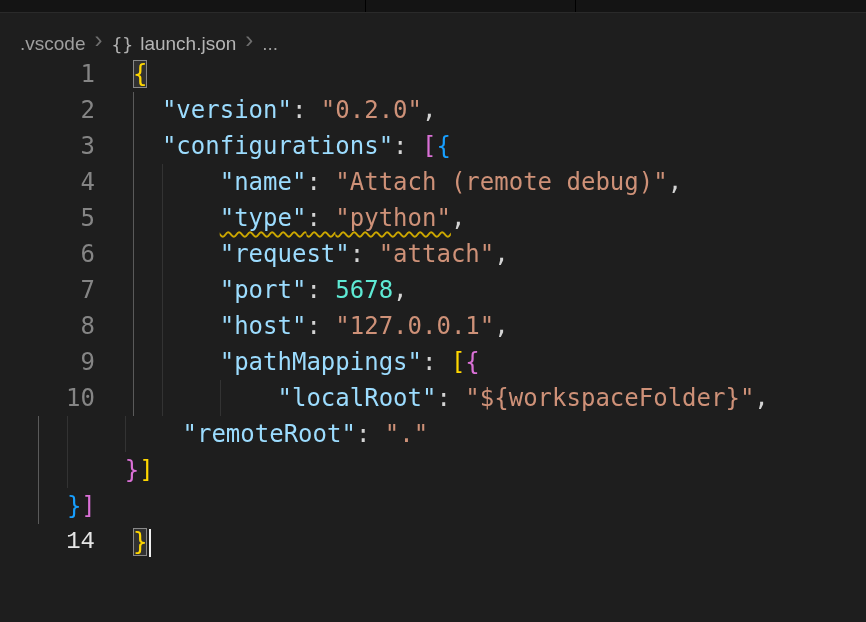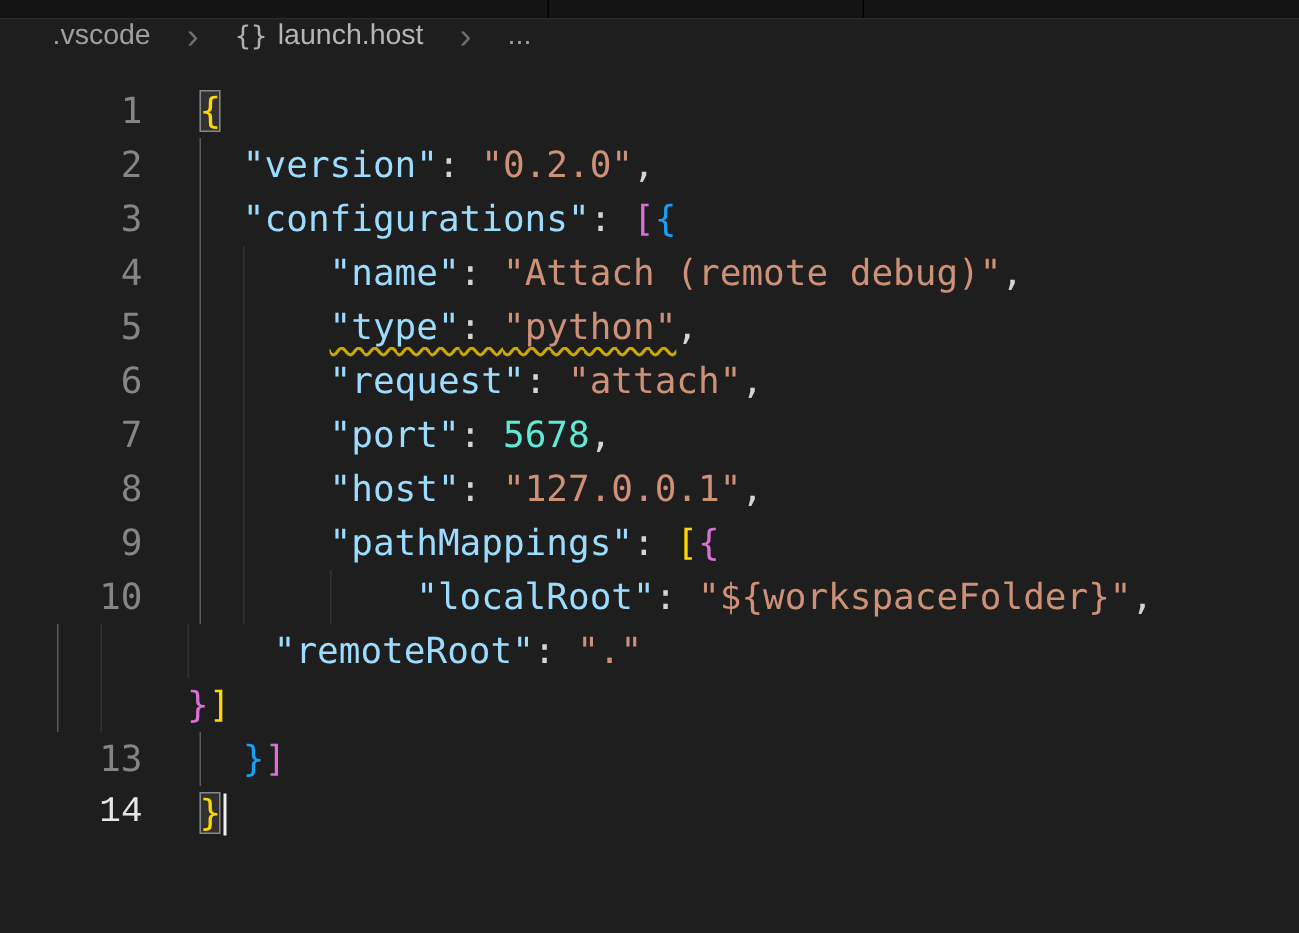--- a/index.html
+++ b/index.html
@@ -9,22 +9,22 @@
     font-family:"Liberation Sans",sans-serif;
   }
   
   .tab-strip{
     height:12px;background:#141414;border-bottom:1px solid #2a2a2a;position:relative;
   }
   .tab-sep{position:absolute;top:0;bottom:0;width:1px;background:#000;}
 
   
   .breadcrumb{
-    height:42px;display:flex;align-items:flex-start;padding-left:35px;
-    font-size:19px;color:#9f9f9f;background:#1e1e1e;gap:15px;
+    height:42px;display:flex;align-items:flex-end;padding-left:20px;
+    font-size:19px;color:#9f9f9f;background:#1e1e1e;
   }
   .bc-item{cursor:pointer;}
   .bc-file-group{display:flex;align-items:center;gap:7px;cursor:pointer;}
   .bc-file{color:#b5b5b5;}
   .bc-sep{color:#6e6e6e;font-size:24px;line-height:1;margin:0 9px 3px 9px;}
   .json-icon{color:#b0b0b0;font-family:"DejaVu Sans Mono","Liberation Mono",monospace;font-size:18px;}
 
   
   .code-lines{padding-top:1px;}
   .code-line{
@@ -70,21 +70,21 @@
 <div class="tab-strip">
   <div class="tab-sep" style="left:365px"></div>
   <div class="tab-sep" style="left:575px"></div>
 </div>
 
 <div class="breadcrumb">
   <span class="bc-item">.vscode</span>
   <span class="bc-sep">›</span>
   <span class="bc-file-group">
     <span class="json-icon">{}</span>
-    <span class="bc-file">launch.host</span>
+    <span class="bc-file">launch.json</span>
   </span>
   <span class="bc-sep">›</span>
   <span class="bc-item">...</span>
 </div>
 
 <div class="code-lines" id="code-lines">
     <div class="code-line">
       <div class="gutter">1</div>
       <div class="code"><span class="tok-b1 bracket-match">{</span></div>
     </div>
@@ -124,20 +124,19 @@
       <div class="gutter">10</div>
       <div class="code"><div class="indent-guide active" style="left: 0ch;"></div><div class="indent-guide" style="left: 2ch;"></div><div class="indent-guide" style="left: 6ch;"></div><span class="tok-ws">          </span><span class="tok-key">"localRoot"</span><span class="tok-pun">: </span><span class="tok-str">"${workspaceFolder}"</span><span class="tok-pun">,</span></div>
     </div>
     <div class="code-line">
       <div class="code"><div class="indent-guide active" style="left: 0ch;"></div><div class="indent-guide" style="left: 2ch;"></div><div class="indent-guide" style="left: 6ch;"></div><span class="tok-ws">          </span><span class="tok-key">"remoteRoot"</span><span class="tok-pun">: </span><span class="tok-str">"."</span></div>
     </div>
     <div class="code-line">
       <div class="code"><div class="indent-guide active" style="left: 0ch;"></div><div class="indent-guide" style="left: 2ch;"></div><span class="tok-ws">      </span><span class="tok-b2">}</span><span class="tok-b1">]</span></div>
     </div>
     <div class="code-line">
-      <div class="gutter">13</div>
       <div class="code"><div class="indent-guide active" style="left: 0ch;"></div><span class="tok-ws">  </span><span class="tok-b3">}</span><span class="tok-b2">]</span></div>
     </div>
     <div class="code-line current">
       <div class="gutter">14</div>
       <div class="code"><span class="tok-b1 bracket-match">}</span><span class="cursor"></span></div>
     </div>
   </div>
 
 </body></html>

